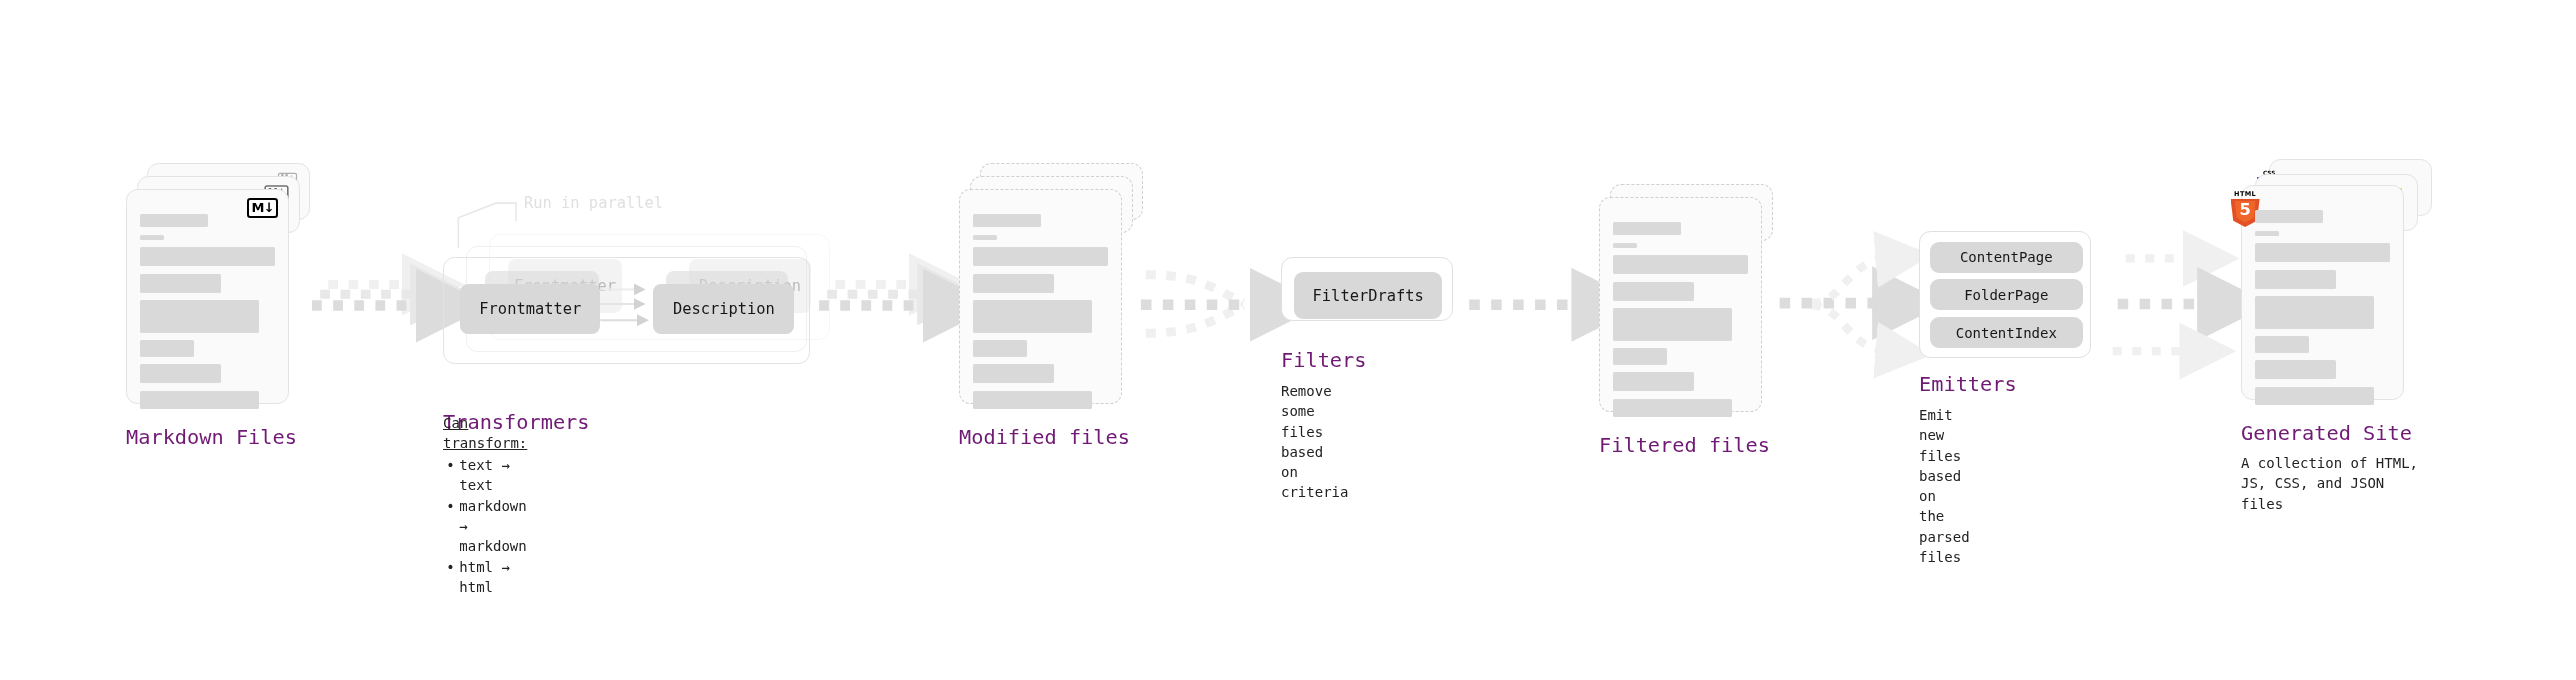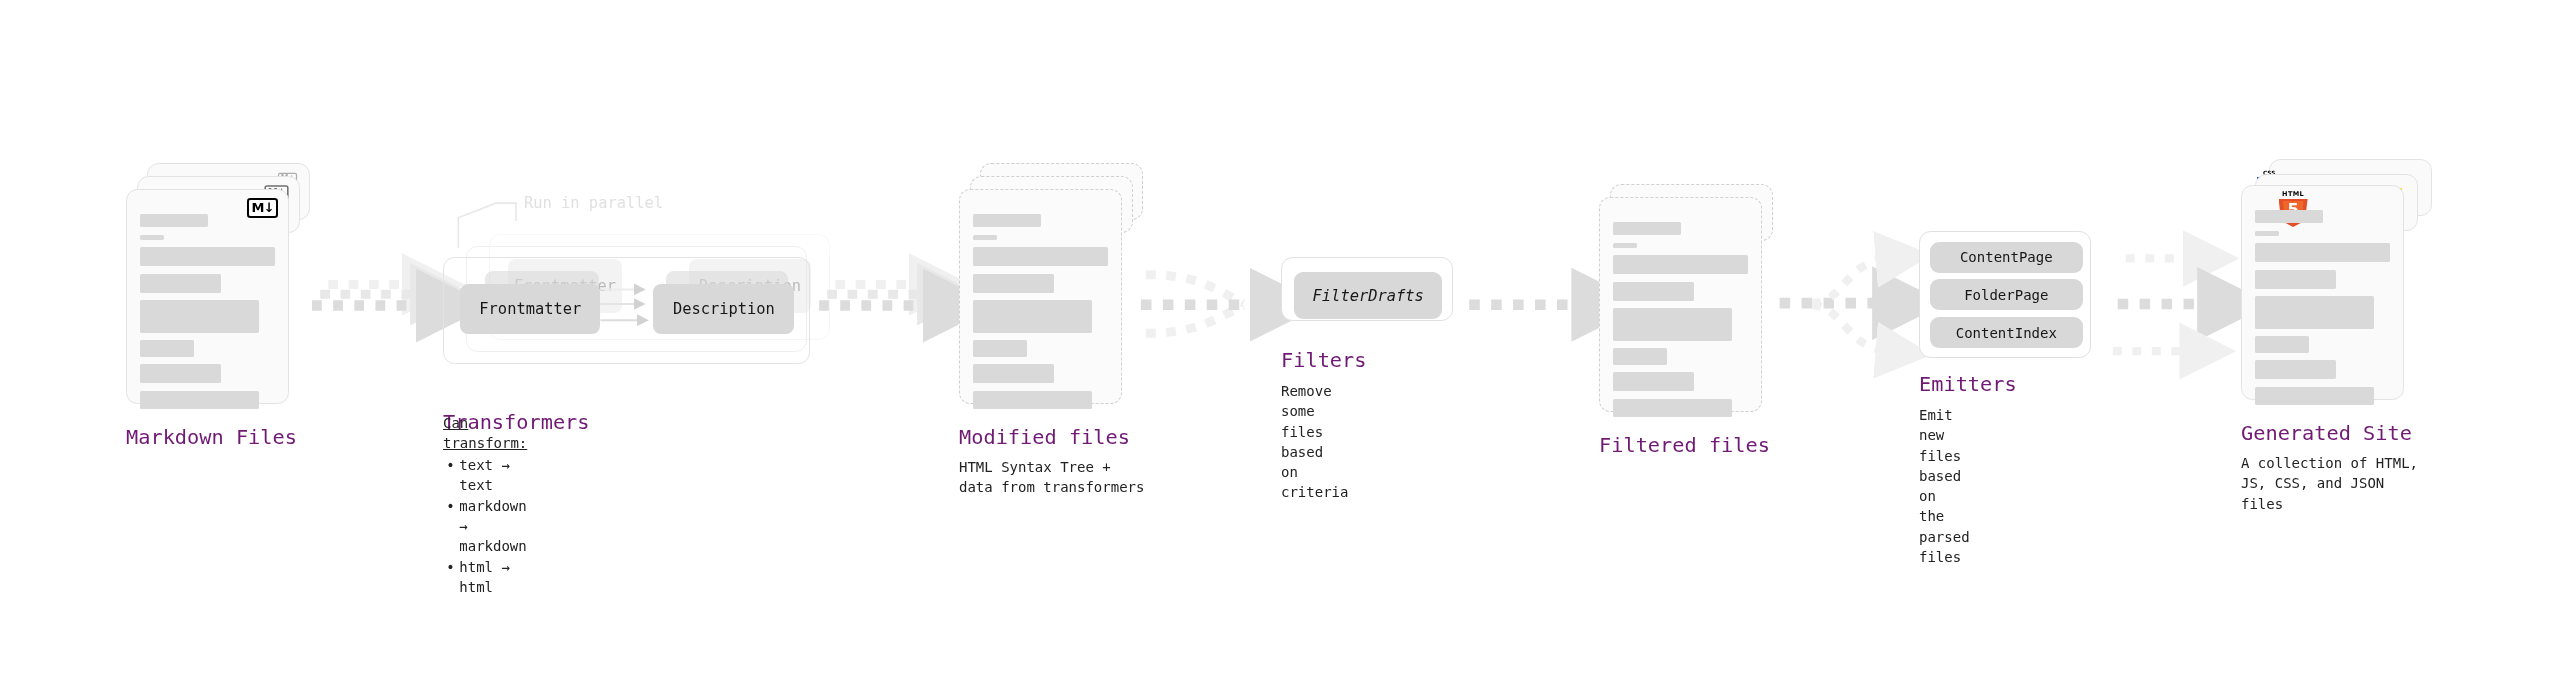--- a/index.html
+++ b/index.html
@@ -344,26 +344,24 @@
           <div class="doc-line" style="height:19.5px; width:100%"></div>
           <div class="doc-line" style="height:19.5px; width:60%"></div>
           <div class="doc-line" style="height:32.5px; width:88%"></div>
           <div class="doc-line" style="height:16.3px; width:40%"></div>
           <div class="doc-line" style="height:19.5px; width:60%"></div>
           <div class="doc-line" style="height:18px; width:88%"></div>
         </div>
       </div>
     </div>
     <div class="title" style="position:absolute; left:0px; top:262px;">Modified files</div>
-    <div class="subtitle" style="position:absolute; left:0px; top:294px;">HTML Syntax Tree +
-data from transformers</div>
   </div>
 
   <div class="stage" style="left:1281px; top:257px;">
-    <div class="proc-box" style="left:0; top:0; width:172px; height:64px;font-style:italic;">
+    <div class="proc-box" style="left:0; top:0; width:172px; height:64px;">
       <div class="chip" style="position:absolute; left:12.2px; top:14px; width:148px; height:47px;">FilterDrafts</div>
     </div>
     <div class="title" style="position:absolute; left:0px; top:91px;">Filters</div>
     <div class="subtitle" style="position:absolute; left:0px; top:124px;">Remove some files based
 on criteria</div>
   </div>
 
   <div class="stage" style="left:1599px; top:171px;">
     <div class="doc-stack" style="width:187px; height:244px;">
       <div class="doc-card dashed" style="left:10.6px; top:13px; width:163px; height:57px;"></div>
@@ -399,21 +397,21 @@
       <div class="doc-card" style="left:28px; top:0px; width:163px; height:57px;">
         <div class="badge css-badge" style="right:13px; top:9.8px;">
           <div class="cssword">CSS</div>
           <div class="cssbar"></div>
         </div>
       </div>
       <div class="doc-card" style="left:14px; top:14.6px; width:163px; height:57px;">
         <div class="badge js-badge" style="right:14.6px; top:13px;"></div>
       </div>
       <div class="doc-card front">
-        <div class="badge html5-badge" style="right:11.4px; top:4.9px;margin-left:48px;">
+        <div class="badge html5-badge" style="right:11.4px; top:4.9px;">
           <div class="html5-word">HTML</div>
           <div class="html5-shield"></div>
           <div class="html5-inner"></div>
           <div class="html5-num">5</div>
         </div>
         <div class="doc-lines">
           <div class="doc-line dl-h" style="width:50%"></div>
           <div class="doc-line dl-s" style="width:18%"></div>
           <div class="doc-line" style="height:19.5px; width:100%"></div>
           <div class="doc-line" style="height:19.5px; width:60%"></div>

